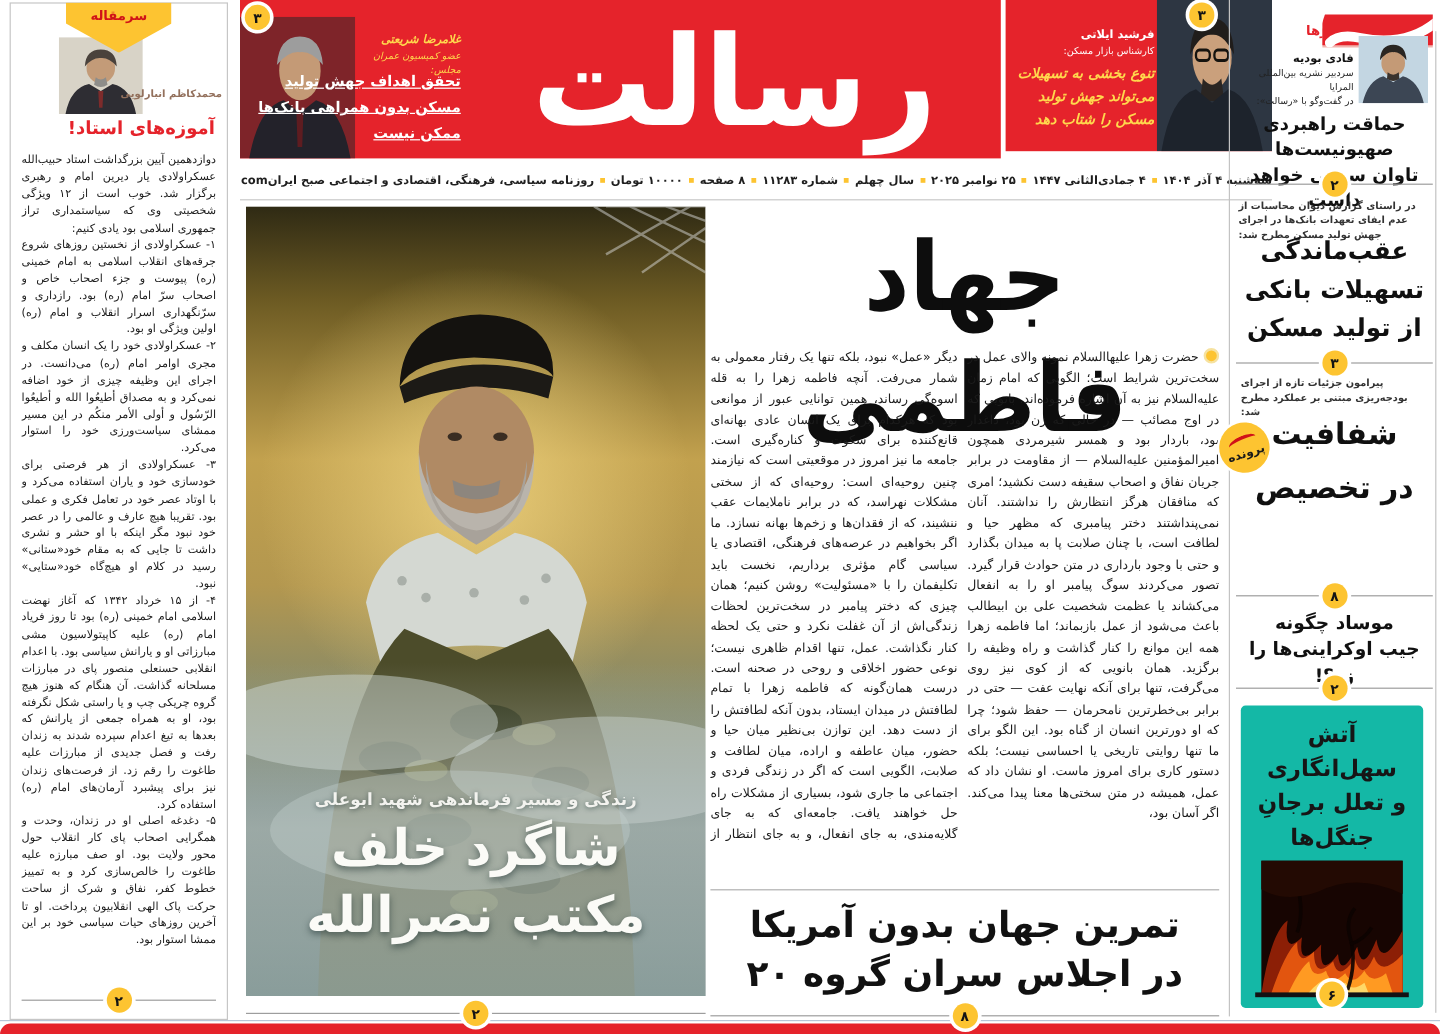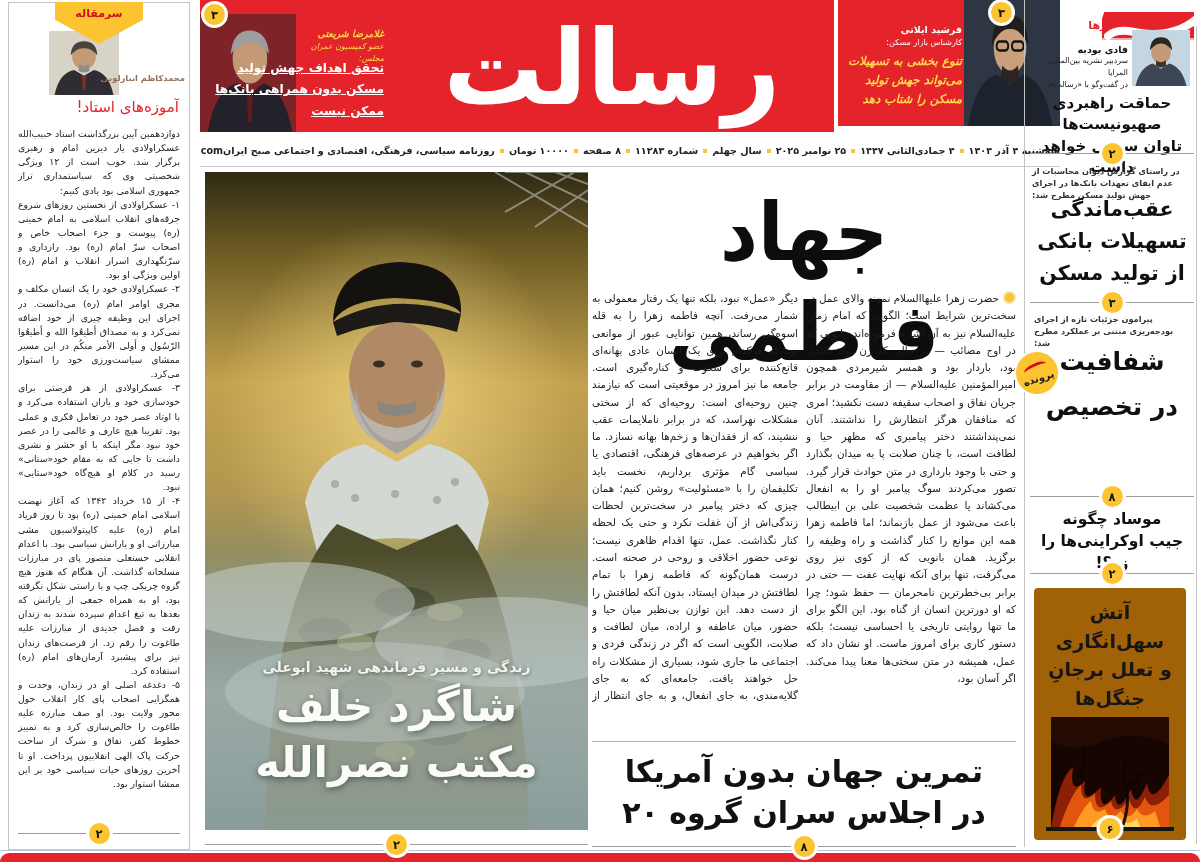--- a/index.html
+++ b/index.html
@@ -49,21 +49,21 @@
   
   .edit-box { border:1px solid #c6c6c6; background:#fff; }
   .edit-tab {
     position:absolute; top:-1px; left:50%; transform:translateX(-50%);
     width:88px; height:42px; background:#fdc431;
     clip-path:polygon(0 0,100% 0,100% 42%,50% 100%,0 42%);
     text-align:center; z-index:2;
   }
   .edit-tab span { color:#d01218; font-weight:bold; font-size:11px; line-height:17px; }
   .edit-author { font-size:8.4px; color:#93705c; font-weight:bold; }
-  .edit-head { color:#e5232b; font-weight:normal; font-size:15px; text-align:right; }
+  .edit-head { color:#e5232b; font-weight:bold; font-size:15px; text-align:right; }
   .edit-body {
     font-size:9.3px; line-height:1.52; text-align:justify; color:#1c1c1c;
     white-space:pre-line; overflow:hidden;
   }
 
   
   .main-title {
     font-size:74px; font-weight:bold; color:#0d0d0d; text-align:center;
     letter-spacing:-2px; line-height:1.25; transform:scaleY(1.08); transform-origin:top center;
   }
@@ -97,21 +97,21 @@
 
   .tag-circle {
     width:42px; height:42px; border-radius:50%; background:#fdc431;
     display:flex; flex-direction:column; align-items:center; justify-content:center;
     transform:rotate(-18deg); z-index:3; box-shadow:0 0 0 2px #fff;
   }
   .tag-swoosh { width:24px; height:10px; border:solid #d01218; border-width:3px 0 0 0;
     border-radius:50%; transform:rotate(-6deg); }
   .tag-circle span { font-size:10px; font-weight:bold; color:#1a1a1a; }
 
-  .ybox { background:#a16207; border-radius:4px; }
+  .ybox { background:#14b8a6; border-radius:4px; }
   .ybox-title { font-size:19px; font-weight:bold; color:#161616; text-align:center; line-height:1.5; padding-top:10px; }
   .ybar { position:absolute; bottom:9px; left:12px; right:12px; height:4px; background:#131313; }
   .ybadge { position:absolute; bottom:1px; left:50%; transform:translateX(-50%); }
 
   .logo-clip { overflow:hidden; }
   .logo-pink { position:absolute; top:12px; right:-18px; width:115px; height:16px;
     background:#f2b3ae; transform:skewX(-18deg); }
   .logo-red { position:absolute; top:0; right:-26px; width:120px; height:26px;
     background:#e5232b; transform:skewX(-18deg); }
 

